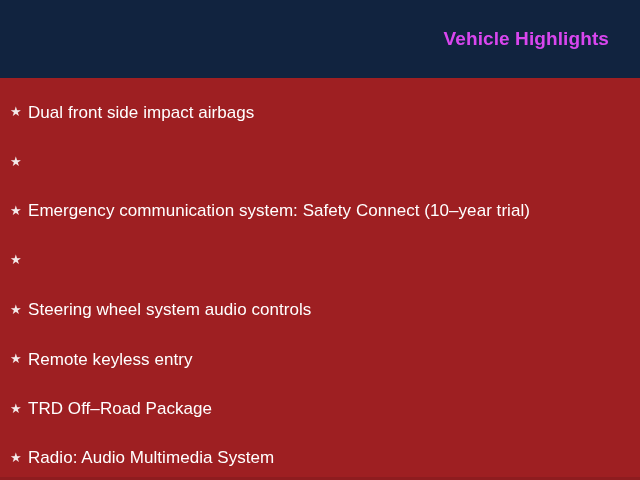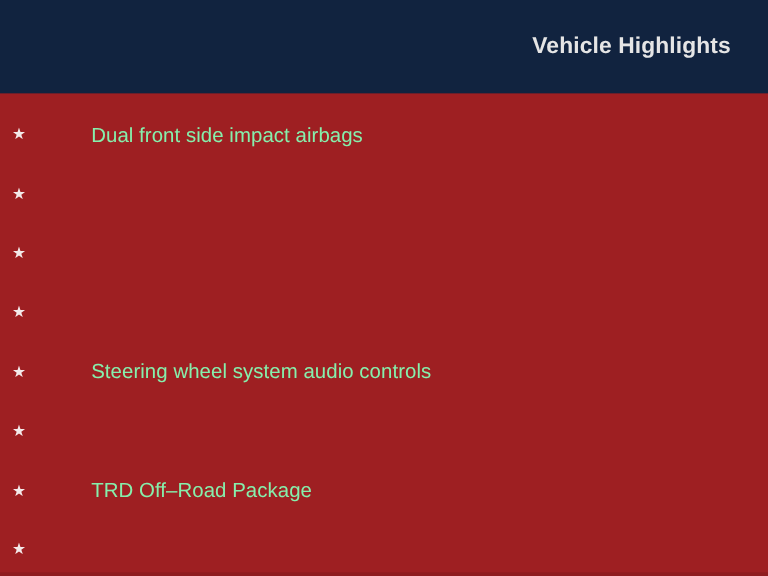--- a/index.html
+++ b/index.html
@@ -33,21 +33,21 @@
     box-sizing: border-box;
   }
   #header-title {
     position: absolute;
     right: 31px;
     top: 28px;
     margin: 0;
     font-size: 19px;
     line-height: 22px;
     font-weight: bold;
-    color: #e5e5e5;
+    color: #d946ef;
     letter-spacing: 0.1px;
     text-align: right;
     white-space: nowrap;
   }
 
   
   #highlights-body {
     position: absolute;
     left: 0;
     top: 78px;
@@ -84,24 +84,23 @@
     color: #f4eaea;
     text-align: left;
     position: relative;
     top: -1px;
   }
 
   .bullet-text {
     flex: 1 1 auto;
     font-size: 17px;
     line-height: 20px;
-    color: #86efac;
+    color: #ffffff;
     white-space: nowrap;
     letter-spacing: 0.05px;
-    margin-left: 48px;
   }
 
   
   #bottom-edge {
     position: absolute;
     left: 0;
     bottom: 0;
     width: 640px;
     height: 3px;
     background: #8e1c1f;
@@ -123,41 +122,44 @@
         <span class="bullet-star">★</span>
         <span class="bullet-text">Dual front side impact airbags</span>
       </li>
 
       <li class="bullet-row">
         <span class="bullet-star">★</span>
       </li>
 
       <li class="bullet-row">
         <span class="bullet-star">★</span>
+        <span class="bullet-text">Emergency communication system: Safety Connect (10–year trial)</span>
       </li>
 
       <li class="bullet-row">
         <span class="bullet-star">★</span>
       </li>
 
       <li class="bullet-row">
         <span class="bullet-star">★</span>
         <span class="bullet-text">Steering wheel system audio controls</span>
       </li>
 
       <li class="bullet-row">
         <span class="bullet-star">★</span>
+        <span class="bullet-text">Remote keyless entry</span>
       </li>
 
       <li class="bullet-row">
         <span class="bullet-star">★</span>
         <span class="bullet-text">TRD Off–Road Package</span>
       </li>
 
       <li class="bullet-row">
         <span class="bullet-star">★</span>
+        <span class="bullet-text">Radio: Audio Multimedia System</span>
       </li>
 
     </ul>
     <div id="bottom-edge"></div>
   </div>
 
 </div>
 
 </body></html>

